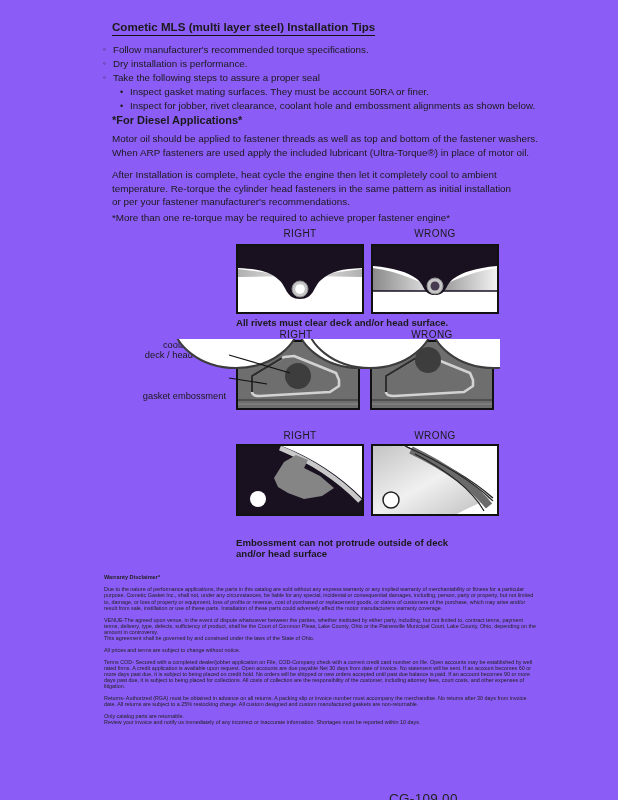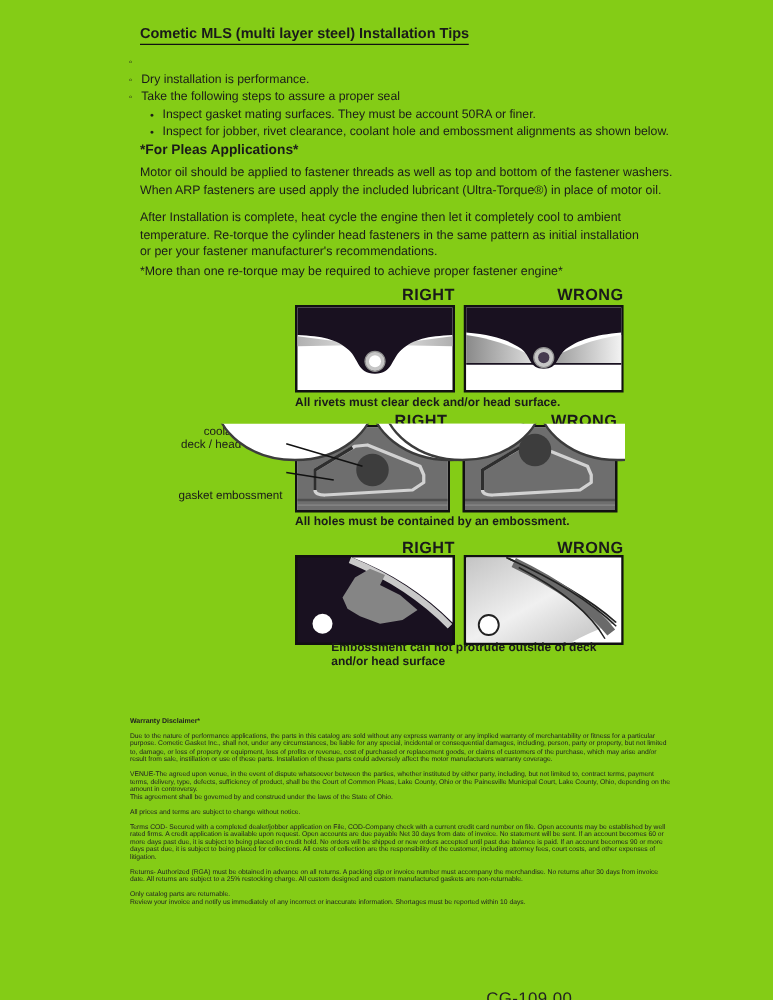--- a/index.html
+++ b/index.html
@@ -1,37 +1,37 @@
 <!DOCTYPE html>
 <html><head>
 <meta charset="utf-8">
 <style>
   html,body{margin:0;padding:0;background:#fff;}
   .page{
-    position:relative;width:618px;height:800px;background:#84cc16;
+    position:relative;width:618px;height:800px;background:#8b5cf6;
     font-family:"Liberation Sans",sans-serif;color:#1a1a1a;overflow:hidden;
   }
   .abs{position:absolute;}
   .pre{white-space:pre-line;}
 
   .title{left:112px;top:20px;font-size:11.6px;font-weight:bold;}
   .title span{border-bottom:1.8px solid #111;padding-bottom:2px;display:inline-block;}
 
   .bullets{left:103px;top:43px;width:445px;font-size:9.8px;line-height:14px;}
   .b-row{display:flex;align-items:flex-start;}
   .b-dot{width:10px;flex:0 0 10px;font-size:8px;line-height:14px;}
   .b-row.lvl2{padding-left:17px;}
   .b-row.lvl2 .b-dot{font-size:9px;}
 
   .h2{font-size:11px;font-weight:bold;}
   .diesel-h{left:112px;top:114px;}
   .body-p{left:112px;top:0;width:440px;font-size:9.9px;line-height:13.5px;}
   .p1{top:132px;} .p2{top:168px;} .note{top:211px;}
 
-  .rw-label{font-size:13px;font-weight:bold;letter-spacing:.4px;text-align:right;width:128px;}
+  .rw-label{font-size:10px;font-weight:normal;letter-spacing:.4px;text-align:center;width:128px;}
   .caption{font-size:9.6px;font-weight:bold;line-height:10.5px;}
 
   .side-label{font-size:9.3px;line-height:9.8px;text-align:right;width:122px;left:104px;}
 
   .legal{left:104px;top:574px;width:433px;font-size:5.4px;line-height:6.2px;color:#222;}
   .legal-h{font-weight:bold;font-size:5.6px;margin:0 0 6px 0;}
   .legal p{margin:0 0 5.5px 0;}
 
   .page-code{left:389px;top:755px;font-size:13.5px;letter-spacing:.3px;color:#222;margin-top:36px;}
   svg{display:block;}
@@ -41,40 +41,41 @@
 
 <div class="page">
 
   <div class="abs title">
     <span>Cometic MLS (multi layer steel) Installation Tips</span>
   </div>
 
   <div class="abs bullets">
     <div class="b-row lvl1">
       <span class="b-dot">◦</span>
+      <span>Follow manufacturer's recommended torque specifications.</span>
     </div>
     <div class="b-row lvl1">
       <span class="b-dot">◦</span>
       <span>Dry installation is performance.</span>
     </div>
     <div class="b-row lvl1">
       <span class="b-dot">◦</span>
       <span>Take the following steps to assure a proper seal</span>
     </div>
     <div class="b-row lvl2">
       <span class="b-dot">•</span>
       <span>Inspect gasket mating surfaces.  They must be account 50RA or finer.</span>
     </div>
     <div class="b-row lvl2">
       <span class="b-dot">•</span>
       <span>Inspect for jobber, rivet clearance, coolant hole and embossment alignments as shown below.</span>
     </div>
   </div>
 
-  <div class="abs h2 diesel-h">*For Pleas Applications*</div>
+  <div class="abs h2 diesel-h">*For Diesel Applications*</div>
   <div class="abs body-p p1 pre">Motor oil should be applied to fastener threads as well as top and bottom of the fastener washers.
 When ARP fasteners are used apply the included lubricant (Ultra-Torque®) in place of motor oil.</div>
   <div class="abs body-p p2 pre">After Installation is complete, heat cycle the engine then let it completely cool to ambient
 temperature. Re-torque the cylinder head fasteners in the same pattern as initial installation
 or per your fastener manufacturer's recommendations.</div>
   <div class="abs body-p note">*More than one re-torque may be required to achieve proper fastener engine*</div>
 
   <div class="abs rw-label" style="left:236px;top:228px;">RIGHT</div>
   <div class="abs rw-label" style="left:371px;top:228px;">WRONG</div>
 
@@ -149,21 +150,20 @@
       <ellipse cx="0" cy="-22" rx="64" ry="50" fill="#ffffff" stroke="#3c3c3c" stroke-width="2"></ellipse>
       <ellipse cx="124" cy="-22" rx="64" ry="50" fill="#ffffff" stroke="#3c3c3c" stroke-width="2"></ellipse>
       <path d="M16,52 L16,36 L48,17 L58,16 L100,33 L103,40 L103,46 L94,52 L24,56 Q16,56 16,52 Z" fill="none" stroke="#d2d2d2" stroke-width="2.6" stroke-linejoin="round"></path>
       <path d="M16,52 L16,36 L46,18" fill="none" stroke="#2e2e2e" stroke-width="2.6" stroke-linejoin="round"></path>
       <circle cx="58" cy="20" r="13" fill="#3d3d3d"></circle>
     </g>
 
     <path d="M125,16 L186,34" stroke="#111" stroke-width="1.2"></path>
     <path d="M125,39 L163,45" stroke="#111" stroke-width="1.2"></path>
   </svg>
-  <div class="abs caption" style="left:236px;top:413px;">All holes must be contained by an embossment.</div>
 
   <div class="abs rw-label" style="left:236px;top:430px;">RIGHT</div>
   <div class="abs rw-label" style="left:371px;top:430px;">WRONG</div>
 
   <svg class="abs" style="left:236px;top:444px;" width="263" height="74" viewBox="0 0 263 74">
     <defs>
       <linearGradient id="g3w" x1="0" y1="0" x2="1" y2="1">
         <stop offset="0" stop-color="#c4c4c4"></stop>
           <stop offset="0.5" stop-color="#f0f0f0"></stop>
           <stop offset="1" stop-color="#bdbdbd"></stop>
@@ -181,21 +181,21 @@
     <g transform="translate(135,0)">
       <rect x="1" y="1" width="126" height="70" fill="#ffffff" stroke="#111" stroke-width="2"></rect>
       <path d="M2,2 H34 Q90,26 122,54 Q100,62 86,70 H2 Z" fill="url(#g3w)"></path>
       <path d="M34,2 Q90,26 122,54" fill="none" stroke="#222" stroke-width="1.3"></path>
       <path d="M40,6 Q94,32 118,62" fill="none" stroke="#6a6a6a" stroke-width="8"></path>
       <path d="M36,3 Q92,28 122,57" fill="none" stroke="#222" stroke-width="1.2"></path>
       <path d="M44,10 Q96,37 113,67" fill="none" stroke="#222" stroke-width="1.2"></path>
       <circle cx="20" cy="56" r="8" fill="#ffffff" stroke="#222" stroke-width="1.5"></circle>
     </g>
   </svg>
-  <div class="abs caption pre" style="left:236px;top:514px;margin-left:29px;">Embossment can not protrude outside of deck
+  <div class="abs caption pre" style="left:236px;top:538px;">Embossment can not protrude outside of deck
 and/or head surface</div>
 
   <div class="abs legal">
     <div class="legal-h">Warranty Disclaimer*</div>
     <p class="pre">Due to the nature of performance applications, the parts in this catalog are sold without any express warranty or any implied warranty of merchantability or fitness for a particular purpose.  Cometic Gasket Inc., shall not, under any circumstances, be liable for any special, incidental or consequential damages, including, person, party or property, but not limited to, damage, or loss of property or equipment, loss of profits or revenue, cost of purchased or replacement goods, or claims of customers of the purchase, which may arise and/or result from sale, instillation or use of these parts.  Installation of these parts could adversely affect the motor manufacturers warranty coverage.</p>
     <p class="pre">VENUE-The agreed upon venue, in the event of dispute whatsoever between the parties, whether instituted by either party, including, but not limited to, contract terms, payment terms, delivery, type, defects, sufficiency of product, shall be the Court of Common Pleas, Lake County, Ohio or the Painesville Municipal Court, Lake County, Ohio, depending on the amount in controversy.
 This agreement shall be governed by and construed under the laws of the State of Ohio.</p>
     <p class="pre">All prices and terms are subject to change without notice.</p>
     <p class="pre">Terms COD- Secured with a completed dealer/jobber application on File, COD-Company check with a current credit card number on file.  Open accounts may be established by well rated firms.  A credit application is available upon request.  Open accounts are due payable Net 30 days from date of invoice.  No statement will be sent.  If an account becomes 60 or more days past due, it is subject to being placed on credit hold.  No orders will be shipped or new orders accepted until past due balance is paid.  If an account becomes 90 or more days past due, it is subject to being placed for collections.  All costs of collection are the responsibility of the customer, including attorney fees, court costs, and other expenses of litigation.</p>
     <p class="pre">Returns- Authorized (RGA) must be obtained in advance on all returns.  A packing slip or invoice number must accompany the merchandise.  No returns after 30 days from invoice date.  All returns are subject to a 25% restocking charge.  All custom designed and custom manufactured gaskets are non-returnable.</p>

